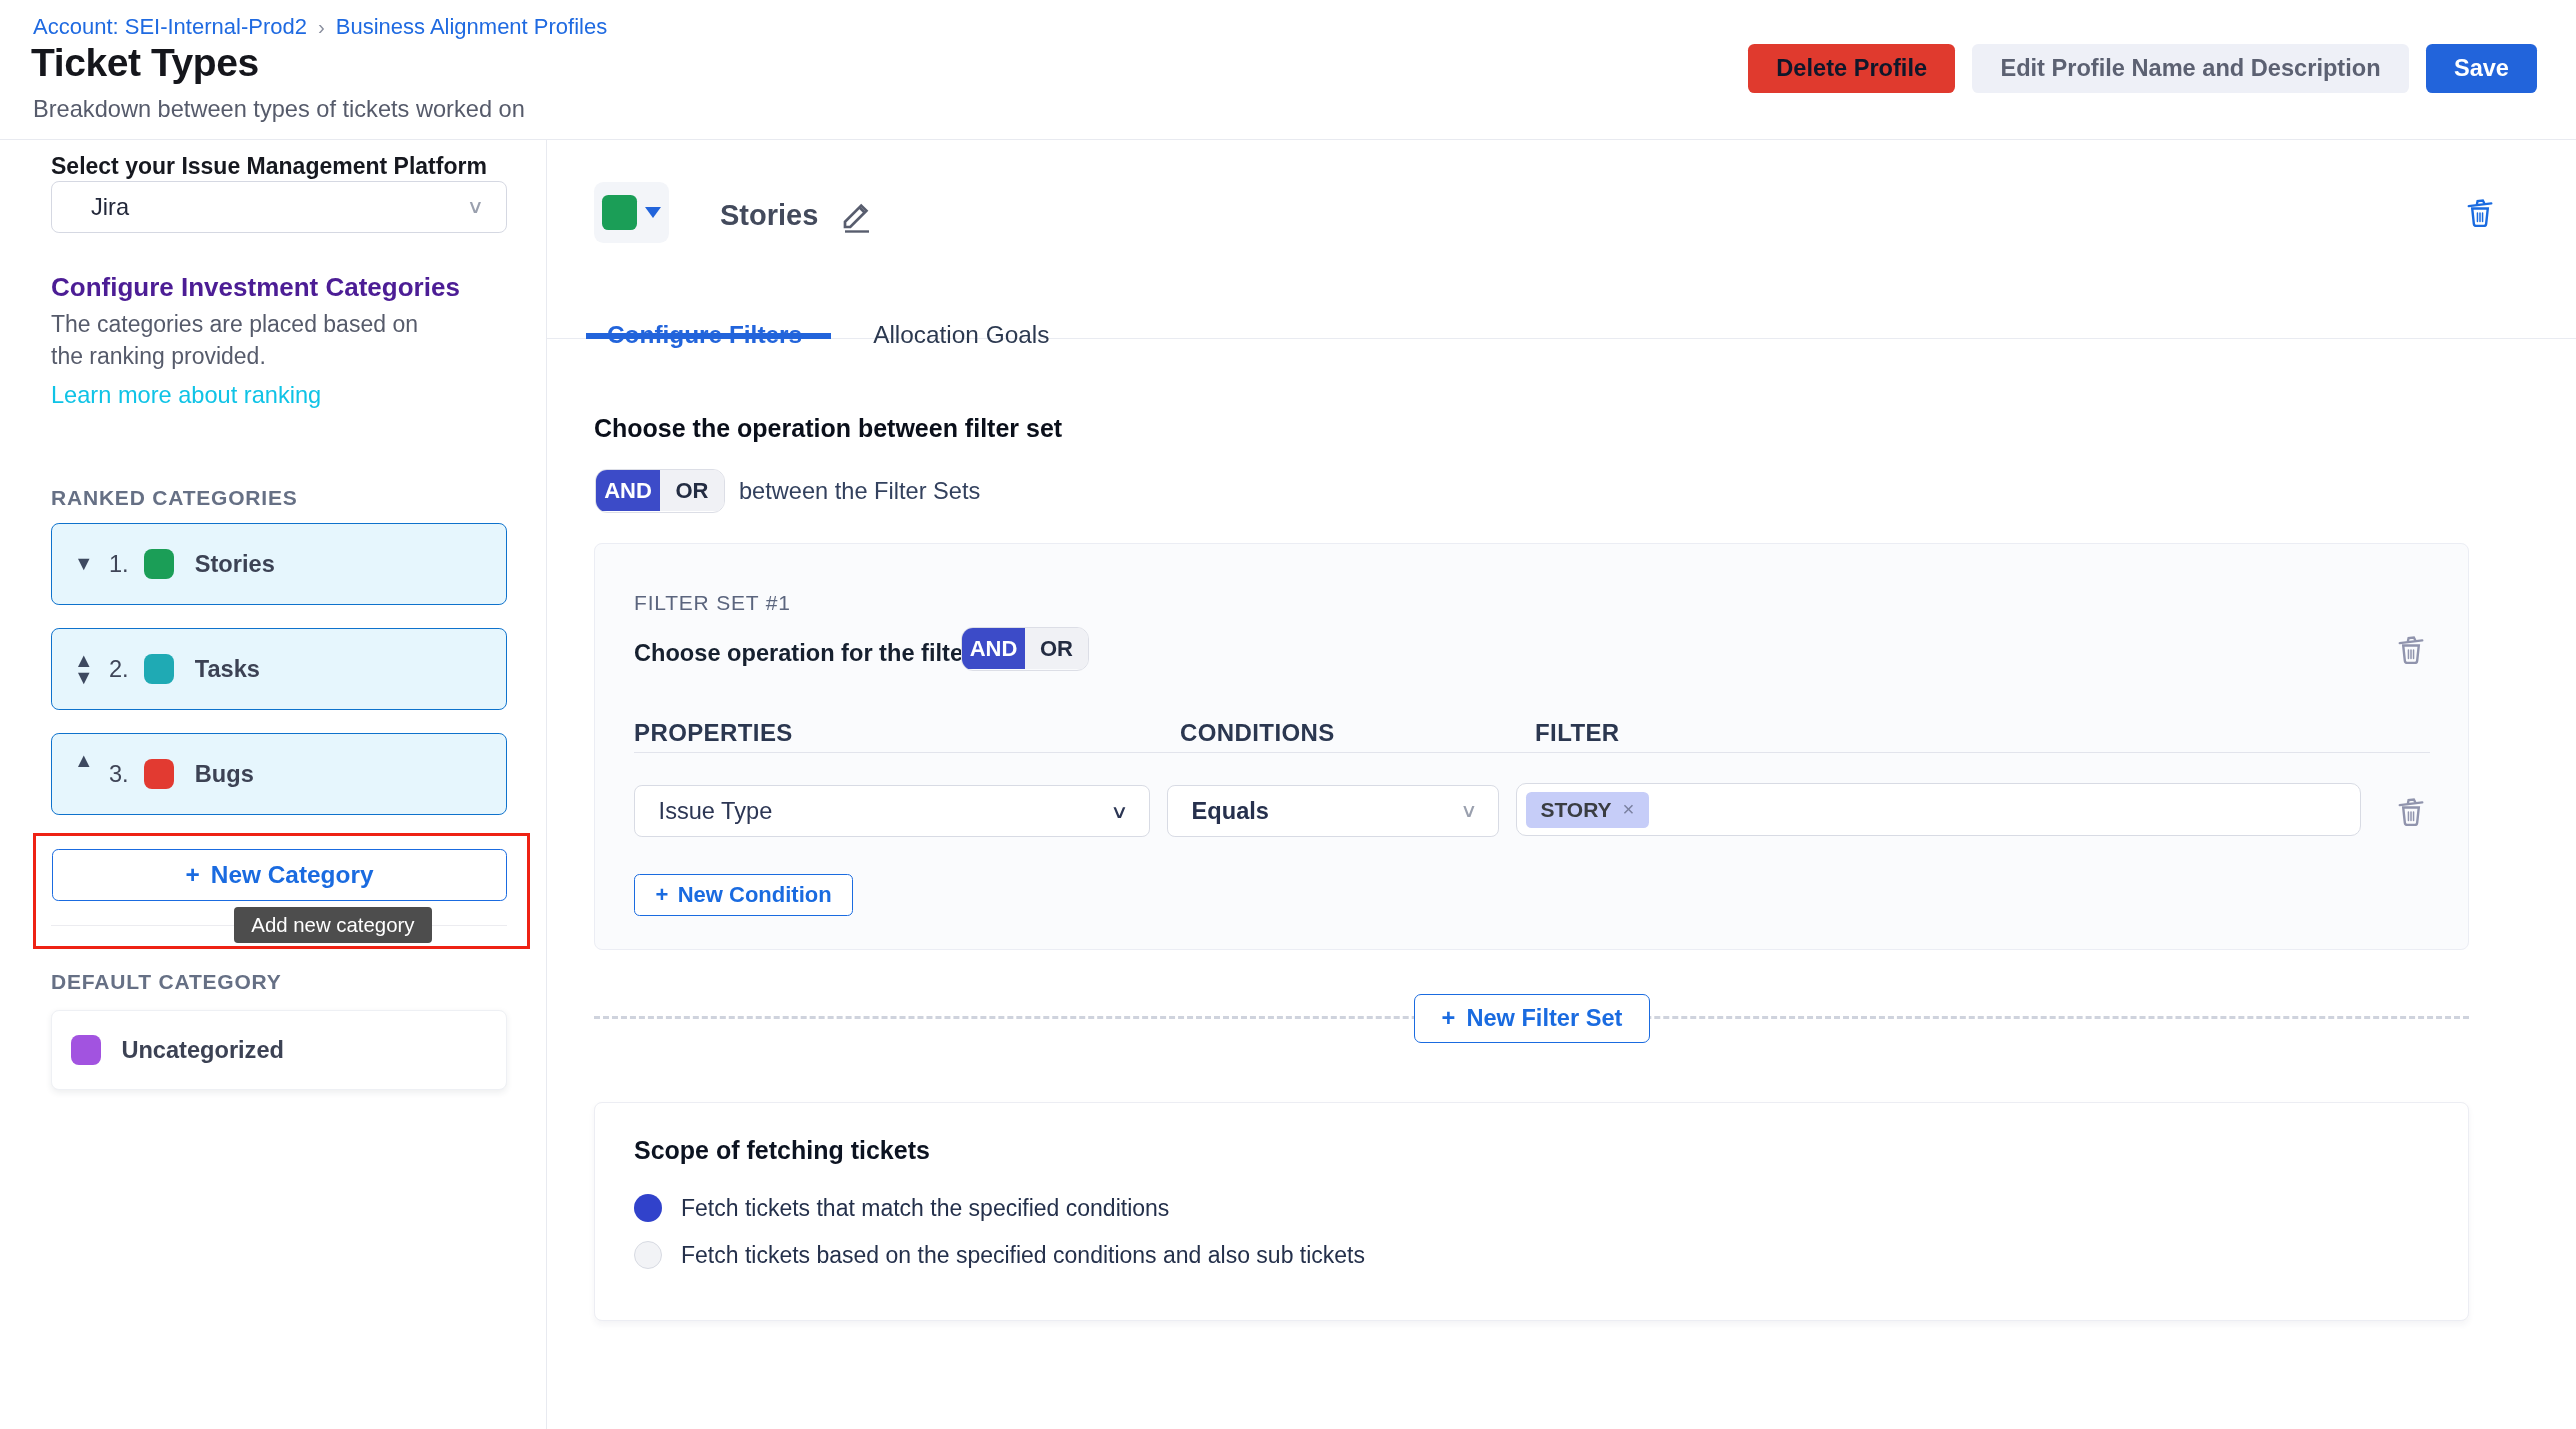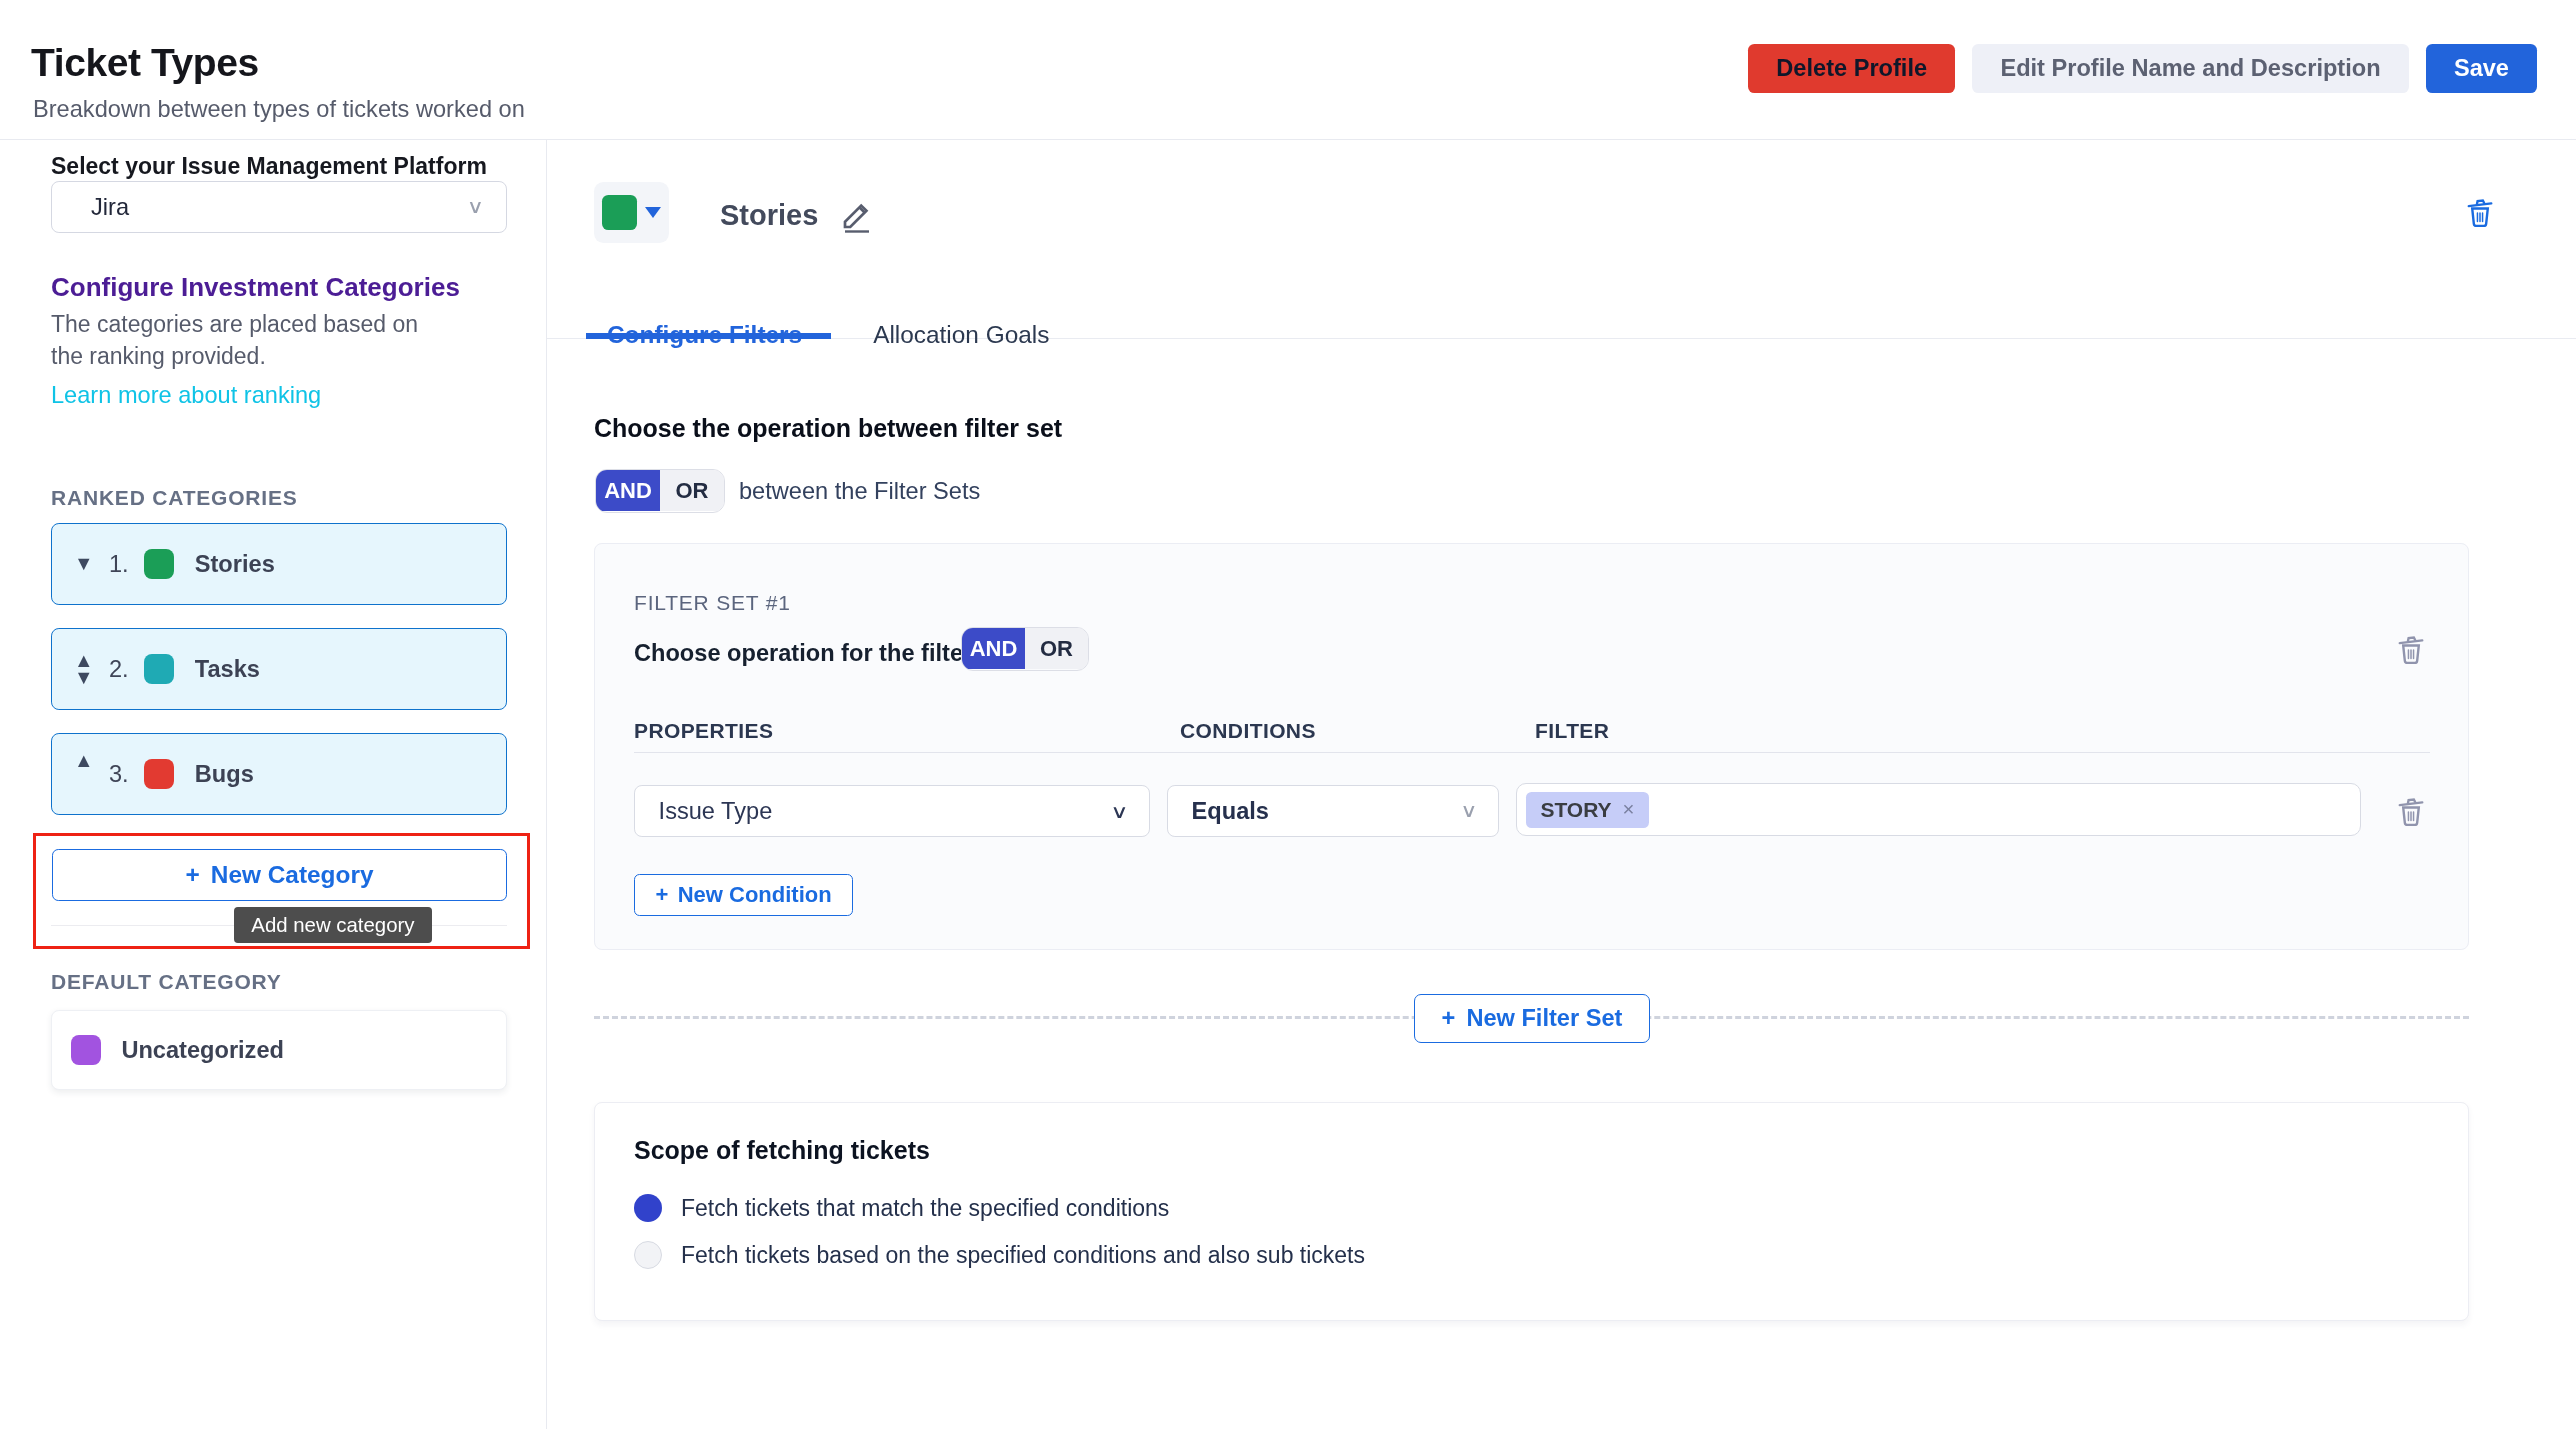--- a/index.html
+++ b/index.html
@@ -84,21 +84,21 @@
   .toggle-main .seg { width: 64px; height: 41px; }
   .op-caption { top: 338px; left: 192px; font-size: 23.6px; color: #33415e; }
 
   .filter-card { top: 403px; left: 47px; width: 1875px; height: 407px; background: #fafbfd;
     border: 1.6px solid #ebedf4; border-radius: 7.9px; }
   .fs-title { top: 47px; left: 39px; font-size: 21px; color: #5b657e; letter-spacing: 0.8px; }
   .fs-op-label { top: 96px; left: 39px; font-size: 23.6px; font-weight: bold; color: #16202f; }
   .toggle-fs { top: 83px; left: 366px; height: 44px; }
   .toggle-fs .seg { width: 63px; height: 41px; }
   .fs-trash { top: 88px; left: 1798px; color: #9094ad; cursor: pointer; }
-  .col-head { font-size: 21px; font-weight: bold; color: #2b3750; letter-spacing: 0.4px; }
+  .col-head { font-size: 24px; font-weight: bold; color: #2b3750; letter-spacing: 0.4px; }
   .cols-underline { top: 208px; left: 39px; width: 1796px; border-top: 1.6px solid #e2e4ec; }
   .fld { height: 52px; background: #fff; border: 1.6px solid #d8dbe4; border-radius: 7.9px;
     display: flex; align-items: center; justify-content: space-between; padding: 0 20.4px 0 23.6px; cursor: pointer; }
   .fld .val { font-size: 23.6px; color: #2c3654; }
   .fld .val.bold { font-weight: bold; color: #26304d; }
   .prop-fld { top: 241px; left: 39px; width: 516px; }
   .cond-fld { top: 241px; left: 572px; width: 332px; }
   .value-fld { top: 239px; left: 921px; width: 845px; height: 53px; background: #fff;
     border: 1.6px solid #d8dbe4; border-radius: 10px; display: flex; align-items: center; padding: 0 9.4px; }
   .chip { background: #c6cdf8; border-radius: 5.5px; height: 36px; display: inline-flex; align-items: center;
@@ -125,20 +125,25 @@
   .radio-label { font-size: 23px; color: #24304b; }
 
   .plus { font-weight: bold; }
 </style>
 </head>
 <body>
 
 <div class="canvas">
 
   <div class="abs page-header">
+    <div class="abs breadcrumb">
+      <a>Account: SEI-Internal-Prod2</a>
+      <span class="sep">›</span>
+      <a>Business Alignment Profiles</a>
+    </div>
     <div class="abs page-title">Ticket Types</div>
     <div class="abs page-subtitle">Breakdown between types of tickets worked on</div>
     <div class="abs header-actions">
       <button class="btn btn-danger">Delete Profile</button>
       <button class="btn btn-secondary">Edit Profile Name and Description</button>
       <button class="btn btn-primary">Save</button>
     </div>
   </div>
 
   <div class="abs sidebar">

